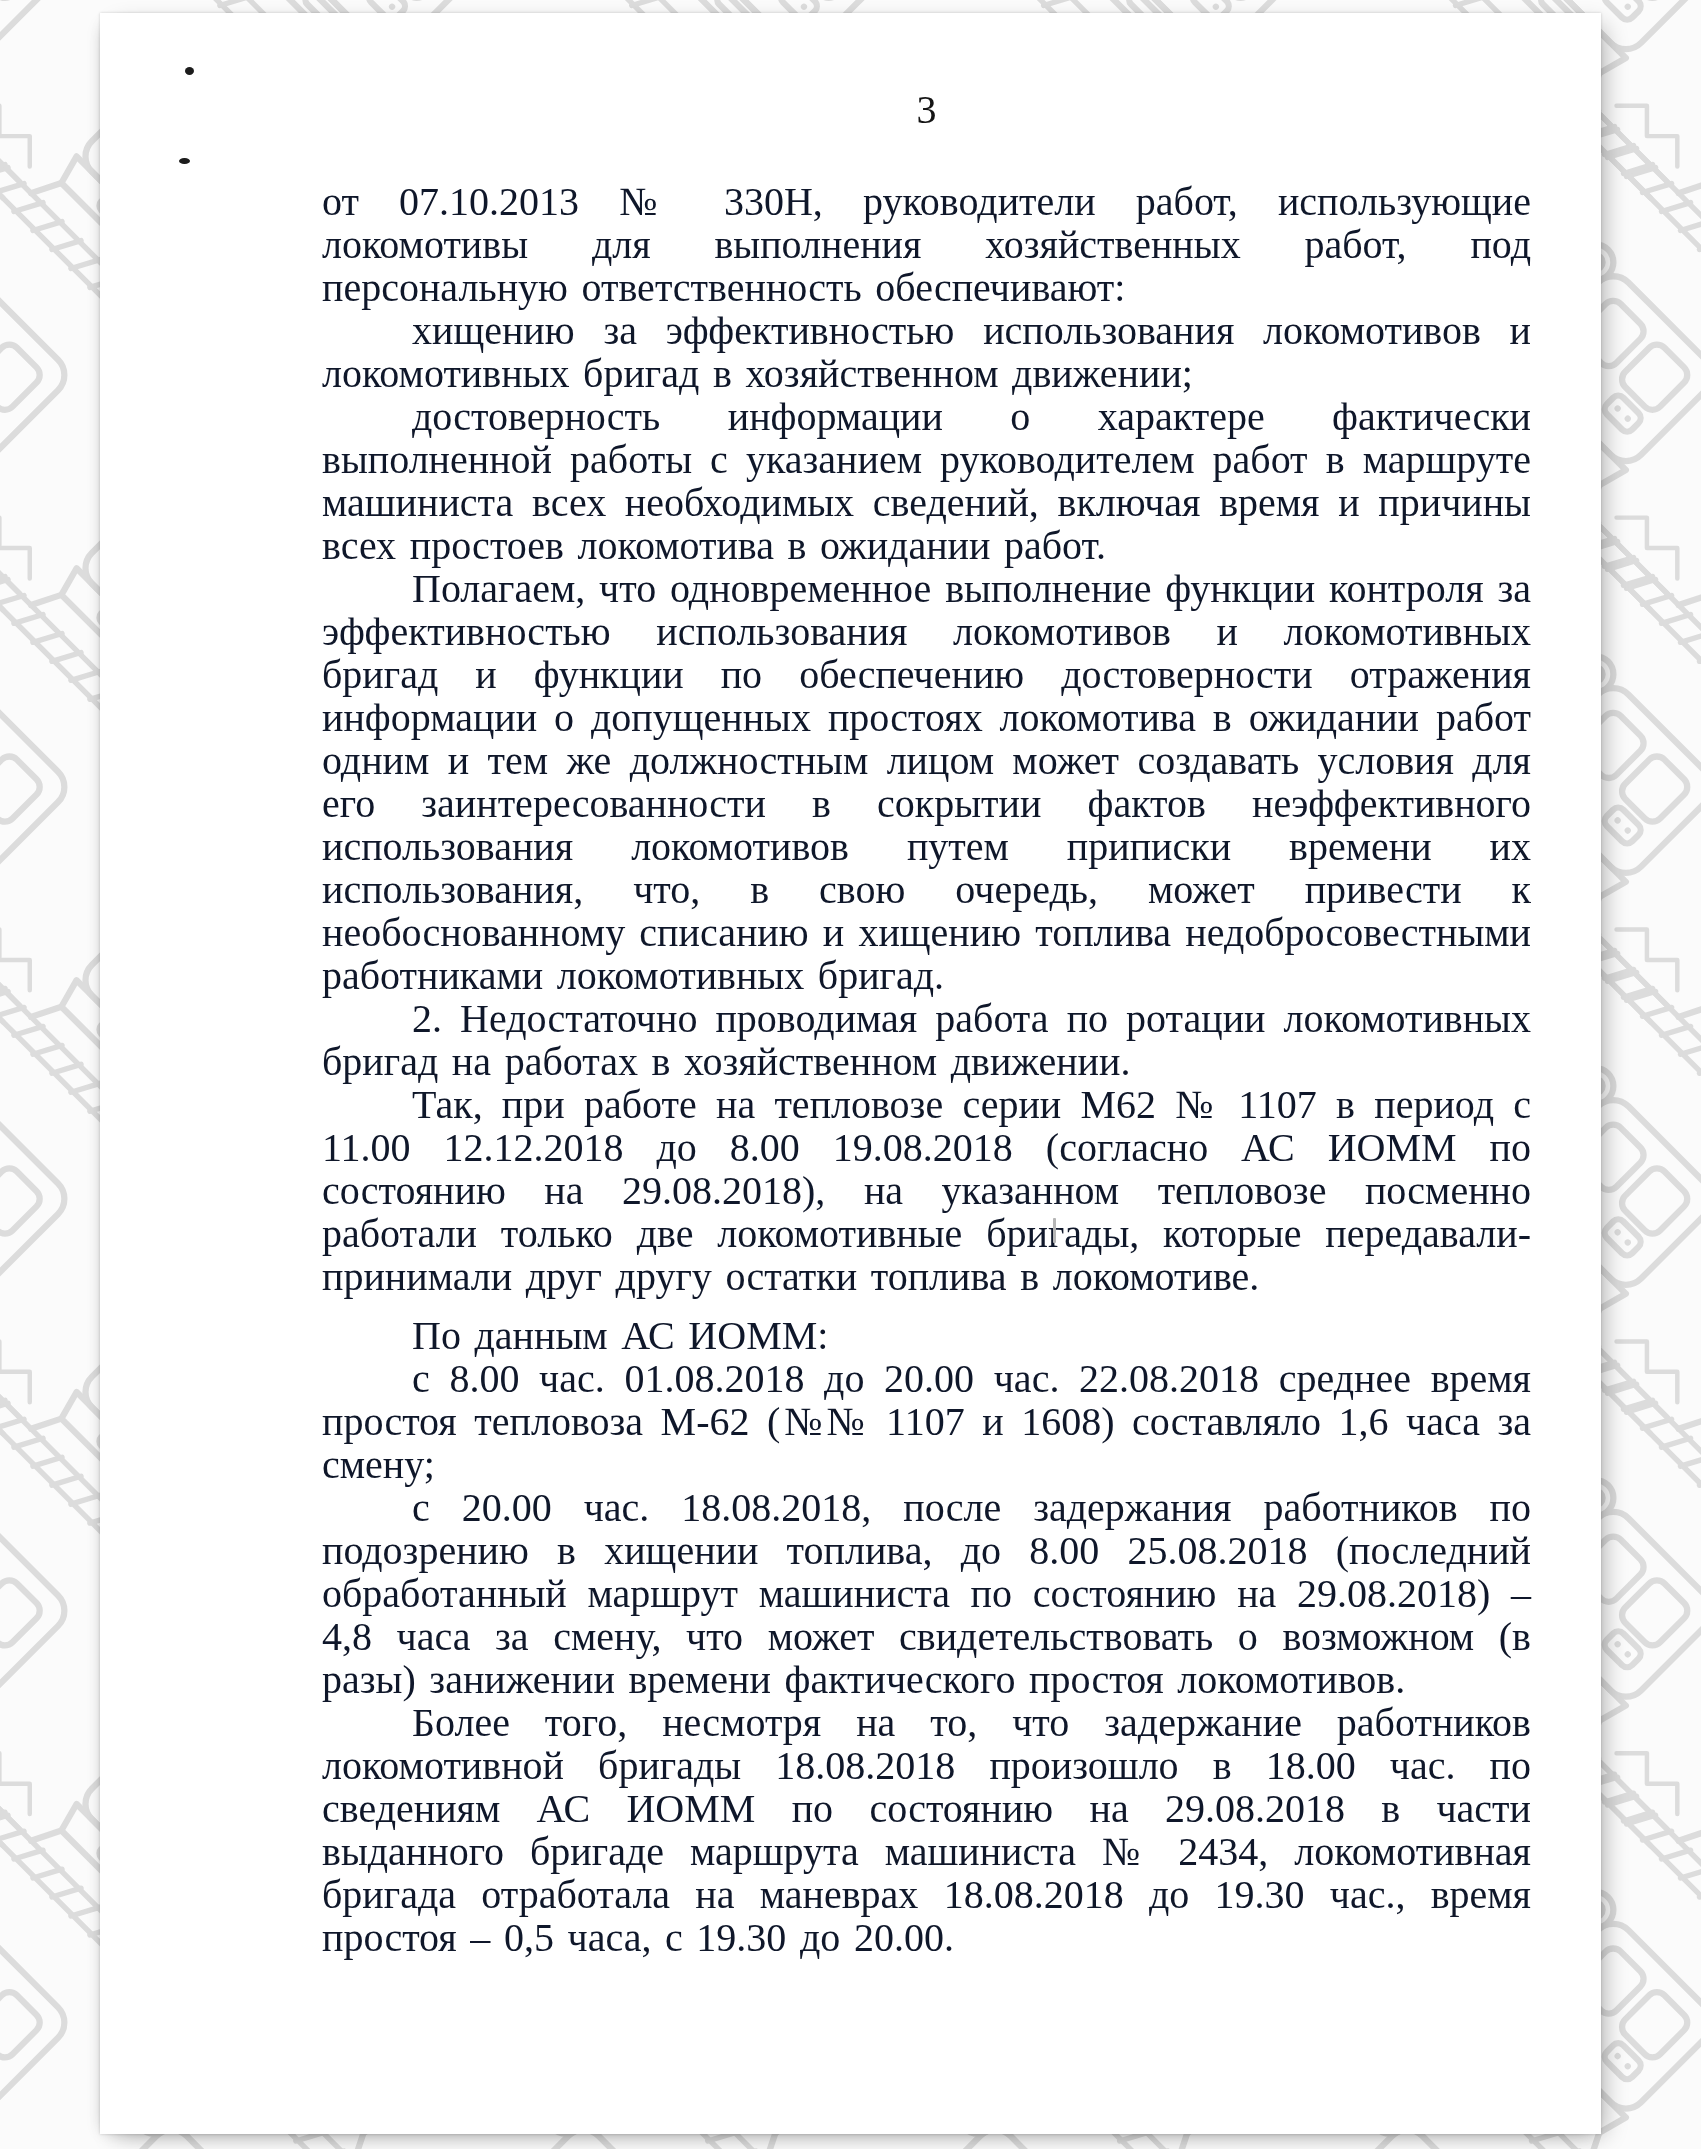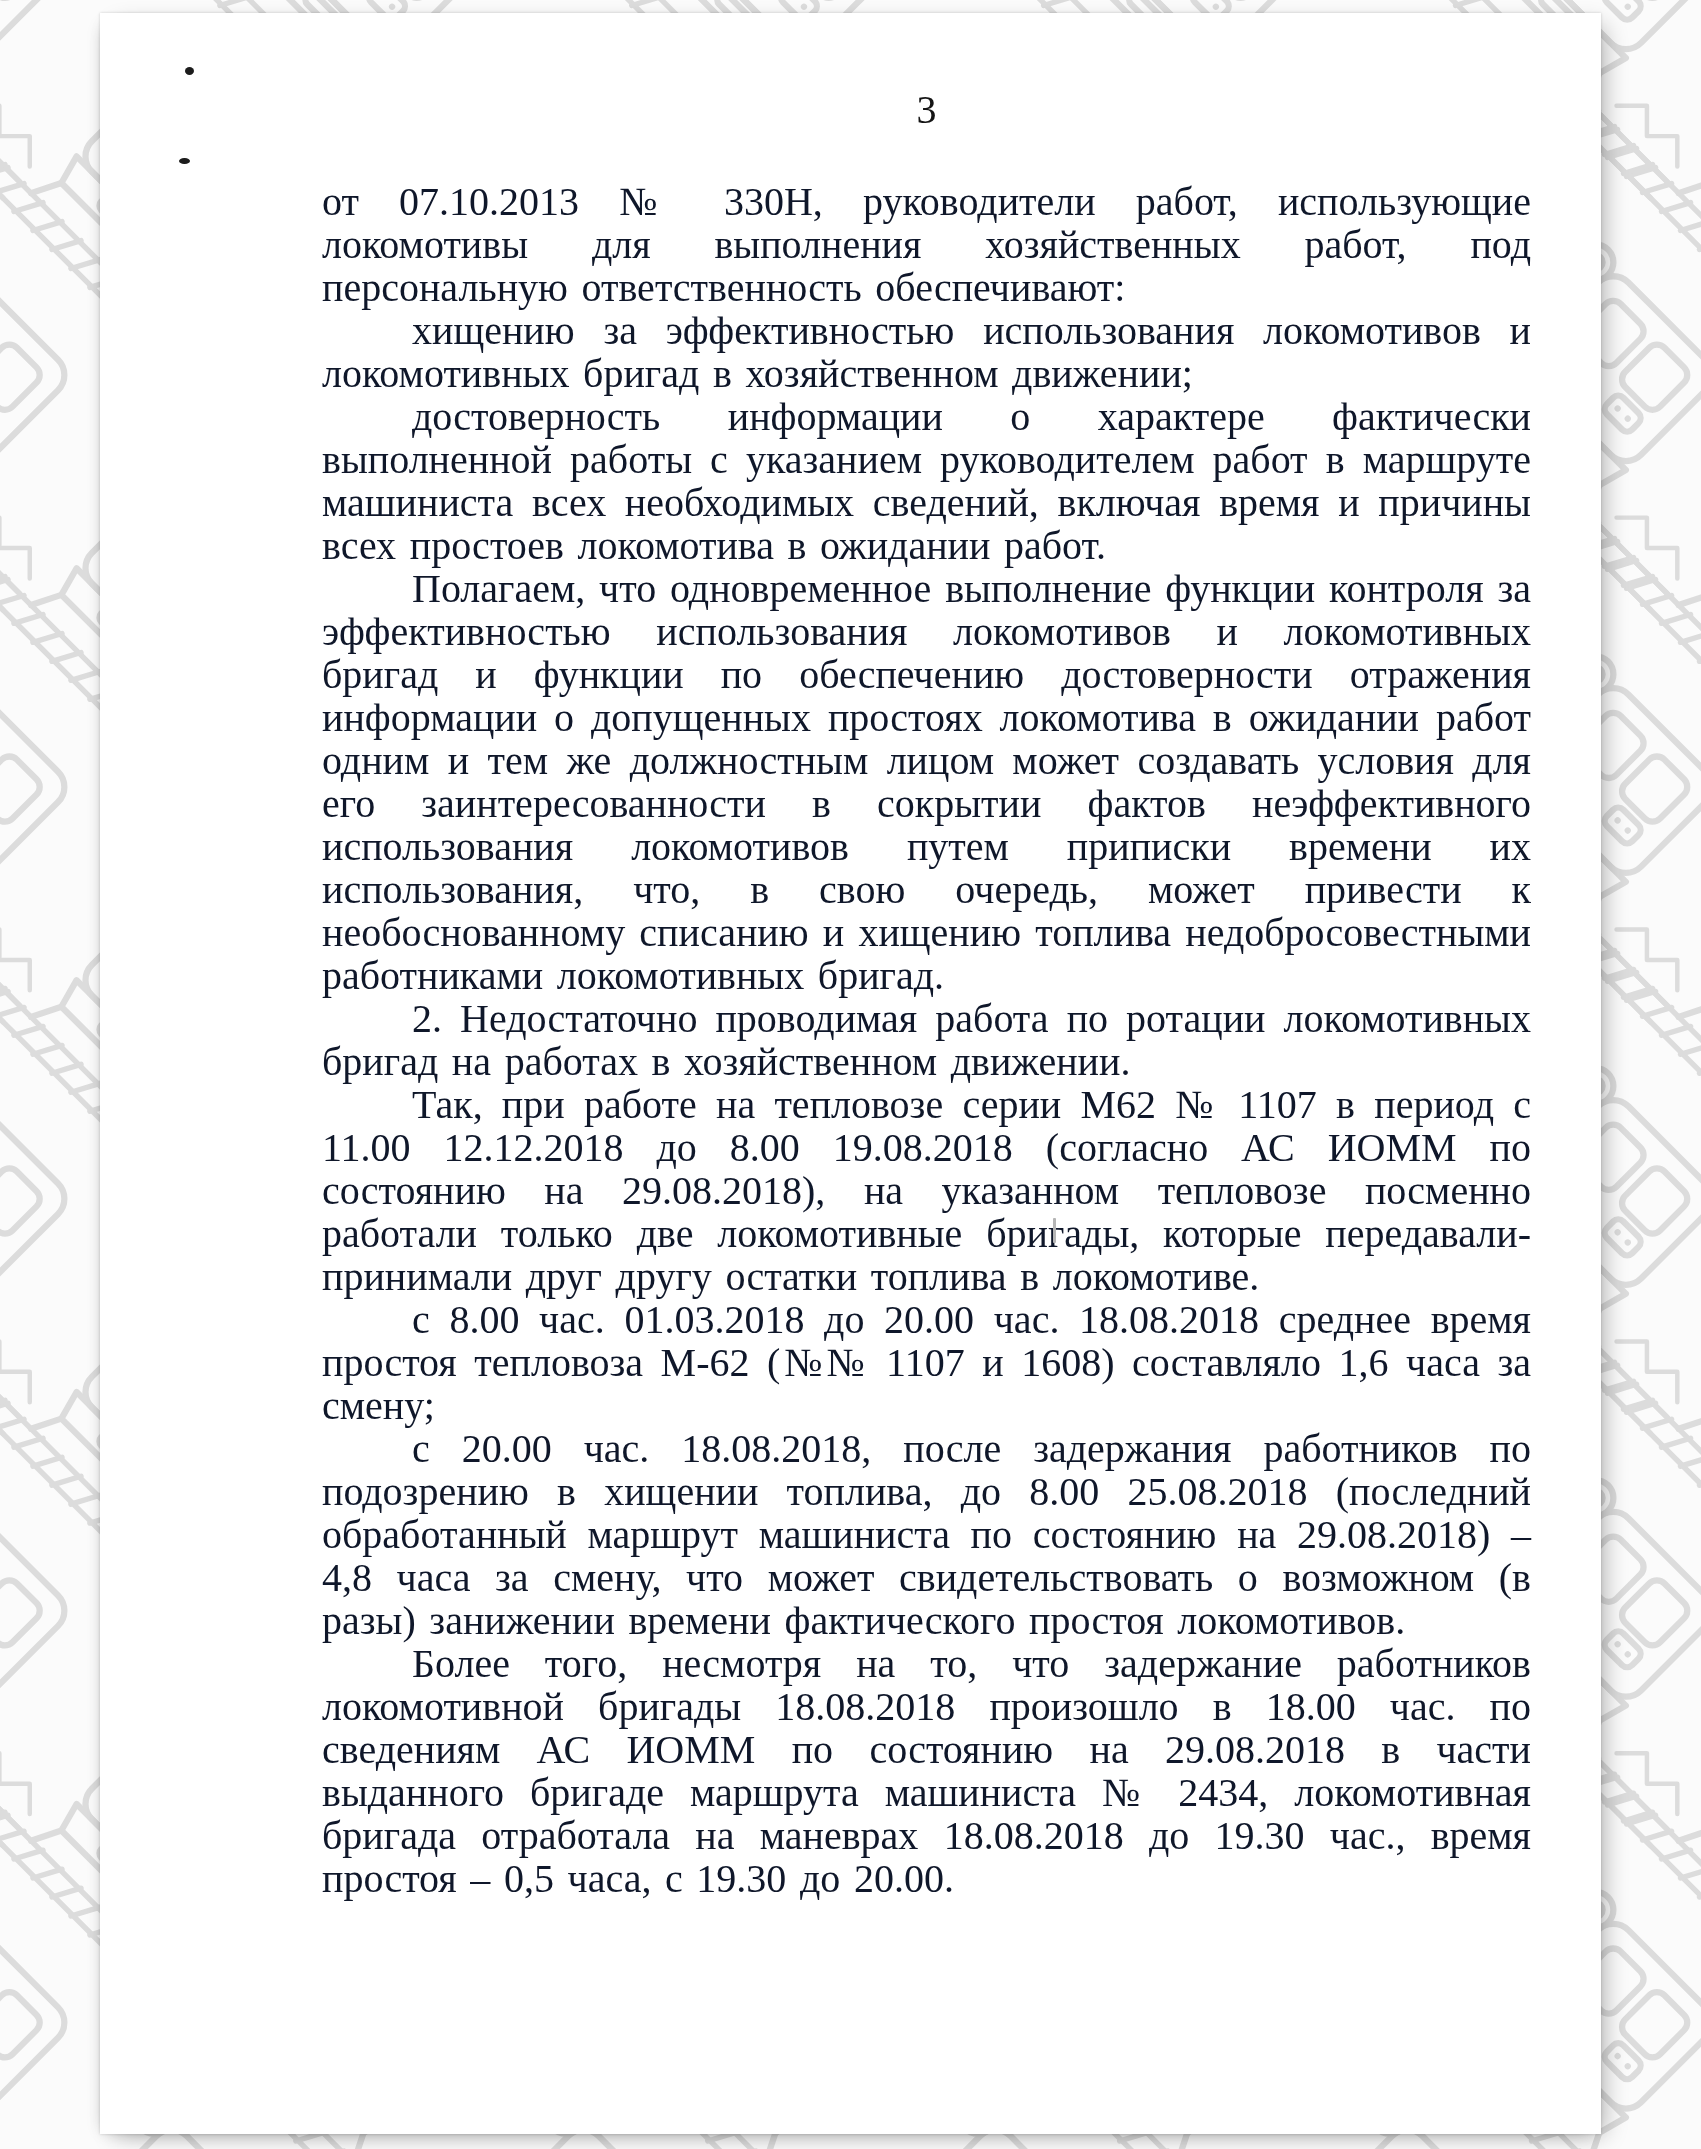--- a/index.html
+++ b/index.html
@@ -187,21 +187,22 @@
 
   <div class="sheet">
     <div class="page-number">3</div>
     <div class="doc-body">
         <p class="no-indent">от 07.10.2013 № 330Н, руководители работ, использующие локомотивы для выполнения хозяйственных работ, под персональную ответственность обеспечивают:</p>
         <p>хищению за эффективностью использования локомотивов и локомотивных бригад в хозяйственном движении;</p>
         <p>достоверность информации о характере фактически выполненной работы с указанием руководителем работ в маршруте машиниста всех необходимых сведений, включая время и причины всех простоев локомотива в ожидании работ.</p>
         <p>Полагаем, что одновременное выполнение функции контроля за эффективностью использования локомотивов и локомотивных бригад и функции по обеспечению достоверности отражения информации о допущенных простоях локомотива в ожидании работ одним и тем же должностным лицом может создавать условия для его заинтересованности в сокрытии фактов неэффективного использования локомотивов путем приписки времени их использования, что, в свою очередь, может привести к необоснованному списанию и хищению топлива недобросовестными работниками локомотивных бригад.</p>
         <p>2. Недостаточно проводимая работа по ротации локомотивных бригад на работах в хозяйственном движении.</p>
         <p>Так, при работе на тепловозе серии М62 № 1107 в период с 11.00 12.12.2018 до 8.00 19.08.2018 (согласно АС ИОММ по состоянию на 29.08.2018), на указанном тепловозе посменно работали только две локомотивные бригады, которые передавали-принимали друг другу остатки топлива в локомотиве.</p>
-        <p>с 8.00 час. 01.03.2018 до 20.00 час. 18.08.2018 среднее время простоя тепловоза М-62 (№№ 1107 и 1608) составляло 1,6 часа за смену;</p>
+        <p class="gap-before">По данным АС ИОММ:</p>
+        <p>с 8.00 час. 01.08.2018 до 20.00 час. 22.08.2018 среднее время простоя тепловоза М-62 (№№ 1107 и 1608) составляло 1,6 часа за смену;</p>
         <p>с 20.00 час. 18.08.2018, после задержания работников по подозрению в хищении топлива, до 8.00 25.08.2018 (последний обработанный маршрут машиниста по состоянию на 29.08.2018) – 4,8 часа за смену, что может свидетельствовать о возможном (в разы) занижении времени фактического простоя локомотивов.</p>
         <p>Более того, несмотря на то, что задержание работников локомотивной бригады 18.08.2018 произошло в 18.00 час. по сведениям АС ИОММ по состоянию на 29.08.2018 в части выданного бригаде маршрута машиниста № 2434, локомотивная бригада отработала на маневрах 18.08.2018 до 19.30 час., время простоя – 0,5 часа, с 19.30 до 20.00.</p>
       </div>
   </div>
 
   <div id="artifacts-layer">
       <div class="artifact ink-dot" style="left: 185px; top: 67px; width: 9px; height: 8px;"></div>
       <div class="artifact ink-dot" style="left: 179px; top: 158px; width: 10.7px; height: 6.3px;"></div>
       <div class="artifact scan-dash" style="left: 1053px; top: 1218px; width: 2.7px; height: 25px;"></div>
     </div>

